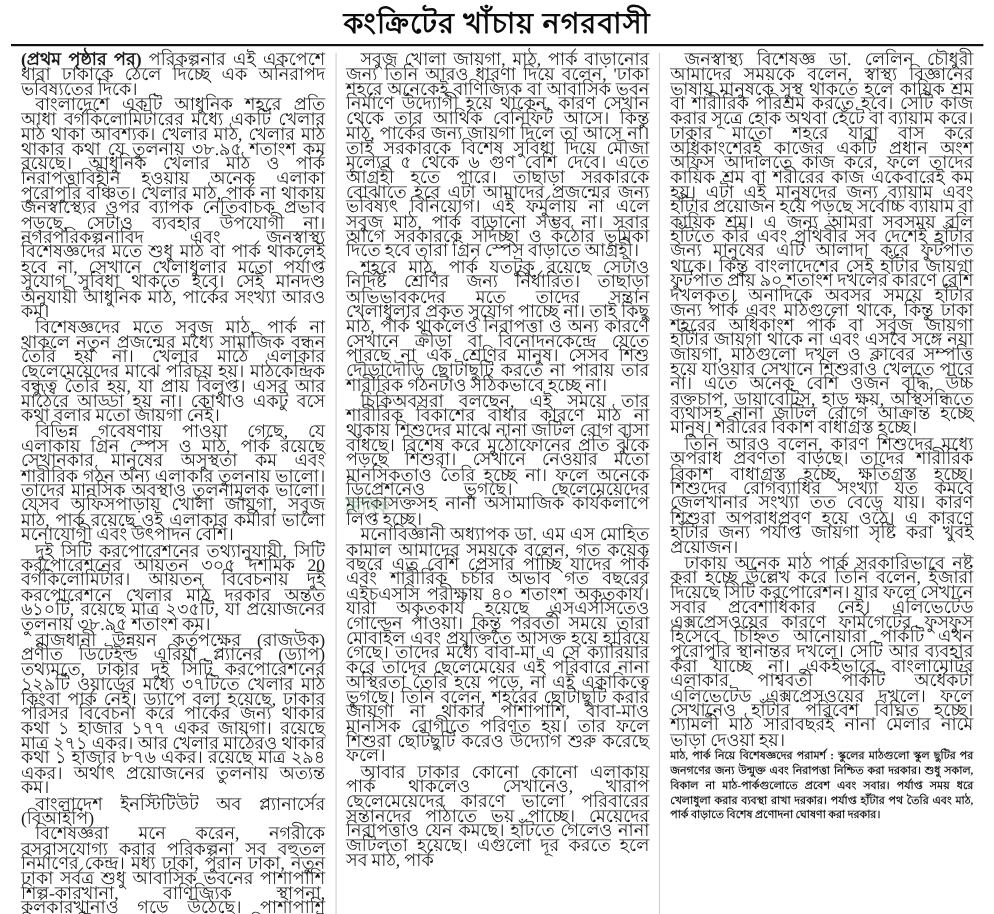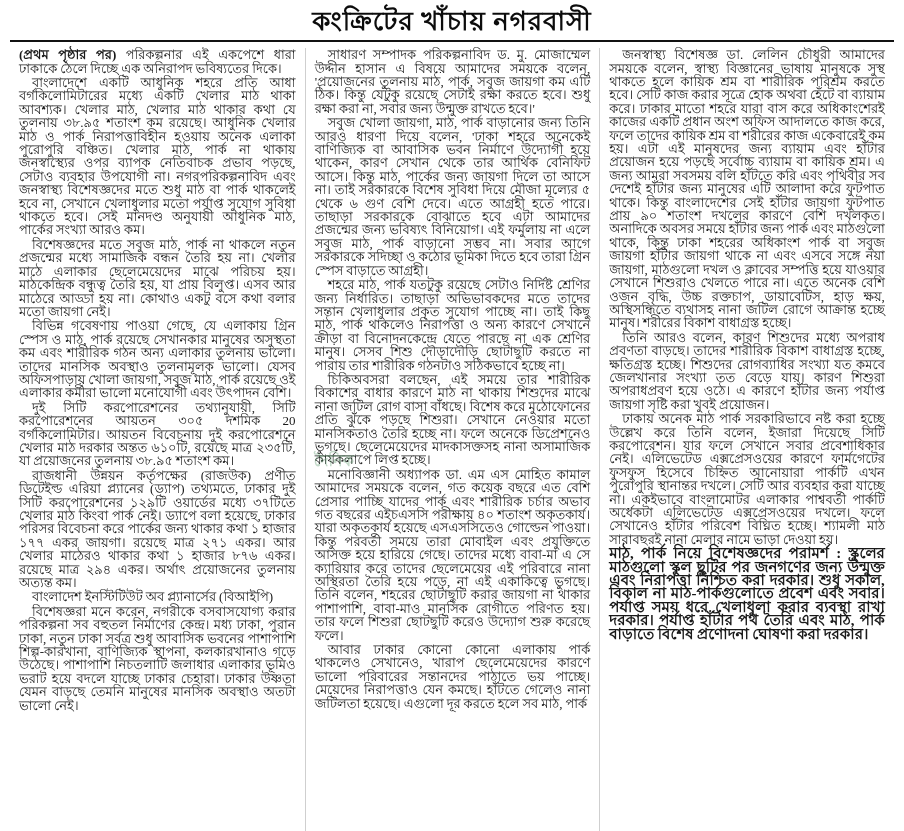--- a/index.html
+++ b/index.html
@@ -47,39 +47,39 @@
     box-sizing: border-box;
     padding: 0 9px;
     position: relative;
   }
   .col + .col {
     border-left: 1px solid #cfcfcf;
   }
   p {
     margin: 0 0 1px 0;
     text-align: justify;
-    font-size: 13px;
+    font-size: 16px;
     line-height: 13.4px;
     text-indent: 13px;
     color: #1a1a1a;
     hyphens: auto;
     word-spacing: -0.3px;
   }
   p.noindent {
     text-indent: 0;
   }
   p.lead {
     text-indent: 0;
   }
   .lead-label {
     font-weight: bold;
   }
   .subhead {
     font-weight: bold;
-    font-size: 15px;
+    font-size: 10px;
   }
   .watermark {
     position: absolute;
     left: 0;
     right: 0;
     top: 408px;
     text-align: center;
     font-size: 17px;
     font-weight: bold;
     color: rgba(190, 60, 50, 0.30);
@@ -120,21 +120,20 @@
         <p>বিভিন্ন গবেষণায় পাওয়া গেছে, যে এলাকায় গ্রিন স্পেস ও মাঠ, পার্ক রয়েছে সেখানকার মানুষের অসুস্থতা কম এবং শারীরিক গঠন অন্য এলাকার তুলনায় ভালো। তাদের মানসিক অবস্থাও তুলনামূলক ভালো। যেসব অফিসপাড়ায় খোলা জায়গা, সবুজ মাঠ, পার্ক রয়েছে ওই এলাকার কর্মীরা ভালো মনোযোগী এবং উৎপাদন বেশি।</p>
         <p>দুই সিটি করপোরেশনের তথ্যানুযায়ী, সিটি করপোরেশনের আয়তন ৩০৫ দশমিক 20 বর্গকিলোমিটার। আয়তন বিবেচনায় দুই করপোরেশনে খেলার মাঠ দরকার অন্তত ৬১০টি, রয়েছে মাত্র ২৩৫টি, যা প্রয়োজনের তুলনায় ৩৮.৯৫ শতাংশ কম।</p>
         <p>রাজধানী উন্নয়ন কর্তৃপক্ষের (রাজউক) প্রণীত ডিটেইল্ড এরিয়া প্ল্যানের (ড্যাপ) তথ্যমতে, ঢাকার দুই সিটি করপোরেশনের ১২৯টি ওয়ার্ডের মধ্যে ৩৭টিতে খেলার মাঠ কিংবা পার্ক নেই। ড্যাপে বলা হয়েছে, ঢাকার পরিসর বিবেচনা করে পার্কের জন্য থাকার কথা ১ হাজার ১৭৭ একর জায়গা। রয়েছে মাত্র ২৭১ একর। আর খেলার মাঠেরও থাকার কথা ১ হাজার ৮৭৬ একর। রয়েছে মাত্র ২৯৪ একর। অর্থাৎ প্রয়োজনের তুলনায় অত্যন্ত কম।</p>
         <p>বাংলাদেশ ইনস্টিটিউট অব প্ল্যানার্সের (বিআইপি)</p>
         <p>বিশেষজ্ঞরা মনে করেন, নগরীকে বসবাসযোগ্য করার পরিকল্পনা সব বহুতল নির্মাণের কেন্দ্র। মধ্য ঢাকা, পুরান ঢাকা, নতুন ঢাকা সর্বত্র শুধু আবাসিক ভবনের পাশাপাশি শিল্প-কারখানা, বাণিজ্যিক স্থাপনা, কলকারখানাও গড়ে উঠেছে। পাশাপাশি নিচতলাটি জলাধার এলাকার ভূমিও ভরাট হয়ে বদলে যাচ্ছে ঢাকার চেহারা। ঢাকার উষ্ণতা যেমন বাড়ছে তেমনি মানুষের মানসিক অবস্থাও অতটা ভালো নেই।</p>
       </div>
     </div>
 
     <div class="col">
       <div class="col-inner">
-        <p>সাধারণ সম্পাদক পরিকল্পনাবিদ ড. মু. মোজাম্মেল উদ্দীন হাসান এ বিষয়ে আমাদের সময়কে বলেন, 'প্রয়োজনের তুলনায় মাঠ, পার্ক, সবুজ জায়গা কম এটি ঠিক। কিন্তু যেটুকু রয়েছে সেটাই রক্ষা করতে হবে। শুধু রক্ষা করা না, সবার জন্য উন্মুক্ত রাখতে হবে।'</p>
         <p>সবুজ খোলা জায়গা, মাঠ, পার্ক বাড়ানোর জন্য তিনি আরও ধারণা দিয়ে বলেন, 'ঢাকা শহরে অনেকেই বাণিজ্যিক বা আবাসিক ভবন নির্মাণে উদ্যোগী হয়ে থাকেন, কারণ সেখান থেকে তার আর্থিক বেনিফিট আসে। কিন্তু মাঠ, পার্কের জন্য জায়গা দিলে তা আসে না। তাই সরকারকে বিশেষ সুবিধা দিয়ে মৌজা মূল্যের ৫ থেকে ৬ গুণ বেশি দেবে। এতে আগ্রহী হতে পারে। তাছাড়া সরকারকে বোঝাতে হবে এটা আমাদের প্রজন্মের জন্য ভবিষ্যৎ বিনিয়োগ। এই ফর্মুলায় না এলে সবুজ মাঠ, পার্ক বাড়ানো সম্ভব না। সবার আগে সরকারকে সদিচ্ছা ও কঠোর ভূমিকা দিতে হবে তারা গ্রিন স্পেস বাড়াতে আগ্রহী।</p>
         <p>শহরে মাঠ, পার্ক যতটুকু রয়েছে সেটাও নির্দিষ্ট শ্রেণির জন্য নির্ধারিত। তাছাড়া অভিভাবকদের মতে তাদের সন্তান খেলাধুলার প্রকৃত সুযোগ পাচ্ছে না। তাই কিছু মাঠ, পার্ক থাকলেও নিরাপত্তা ও অন্য কারণে সেখানে ক্রীড়া বা বিনোদনকেন্দ্রে যেতে পারছে না এক শ্রেণির মানুষ। সেসব শিশু দৌড়াদৌড়ি ছোটাছুটি করতে না পারায় তার শারীরিক গঠনটাও সঠিকভাবে হচ্ছে না।</p>
         <p>চিকিঅবসরা বলছেন, এই সময়ে তার শারীরিক বিকাশের বাধার কারণে মাঠ না থাকায় শিশুদের মাঝে নানা জটিল রোগ বাসা বাঁধছে। বিশেষ করে মুঠোফোনের প্রতি ঝুঁকে পড়ছে শিশুরা। সেখানে নেওয়ার মতো মানসিকতাও তৈরি হচ্ছে না। ফলে অনেকে ডিপ্রেশনেও ভুগছে। ছেলেমেয়েদের মাদকাসক্তসহ নানা অসামাজিক কার্যকলাপে লিপ্ত হচ্ছে।</p>
         <p>মনোবিজ্ঞানী অধ্যাপক ডা. এম এস মোহিত কামাল আমাদের সময়কে বলেন, গত কয়েক বছরে এত বেশি প্রেসার পাচ্ছি যাদের পার্ক এবং শারীরিক চর্চার অভাব গত বছরের এইচএসসি পরীক্ষায় ৪০ শতাংশ অকৃতকার্য। যারা অকৃতকার্য হয়েছে এসএসসিতেও গোল্ডেন পাওয়া। কিন্তু পরবর্তী সময়ে তারা মোবাইল এবং প্রযুক্তিতে আসক্ত হয়ে হারিয়ে গেছে। তাদের মধ্যে বাবা-মা এ সে ক্যারিয়ার করে তাদের ছেলেমেয়ের এই পরিবারে নানা অস্থিরতা তৈরি হয়ে পড়ে, না এই একাকিত্বে ভুগছে। তিনি বলেন, শহরের ছোটাছুটি করার জায়গা না থাকার পাশাপাশি, বাবা-মাও মানসিক রোগীতে পরিণত হয়। তার ফলে শিশুরা ছোটছুটি করেও উদ্যোগ শুরু করেছে ফলে।</p>
         <p>আবার ঢাকার কোনো কোনো এলাকায় পার্ক থাকলেও সেখানেও, খারাপ ছেলেমেয়েদের কারণে ভালো পরিবারের সন্তানদের পাঠাতে ভয় পাচ্ছে। মেয়েদের নিরাপত্তাও যেন কমছে। হাঁটতে গেলেও নানা জটিলতা হয়েছে। এগুলো দূর করতে হলে সব মাঠ, পার্ক</p>
       </div>
       <div class="wm2">দৈনিক</div>
     </div>
 
     <div class="col">

